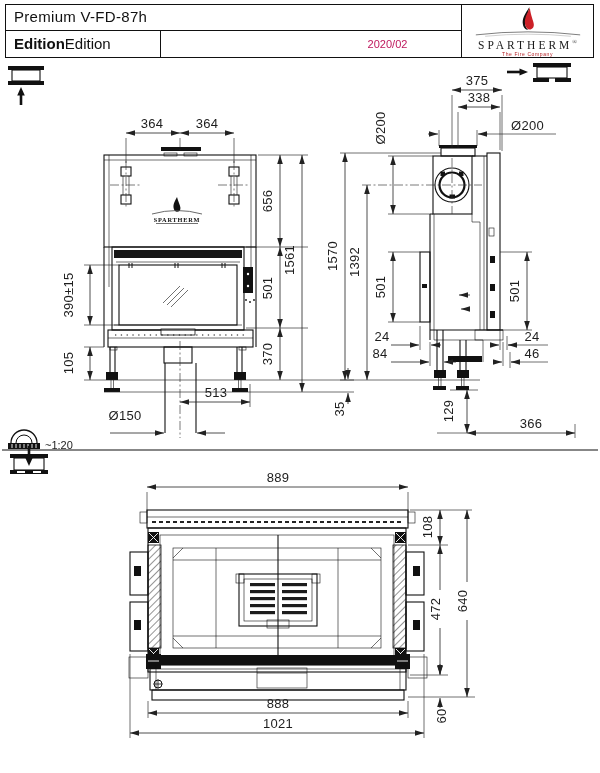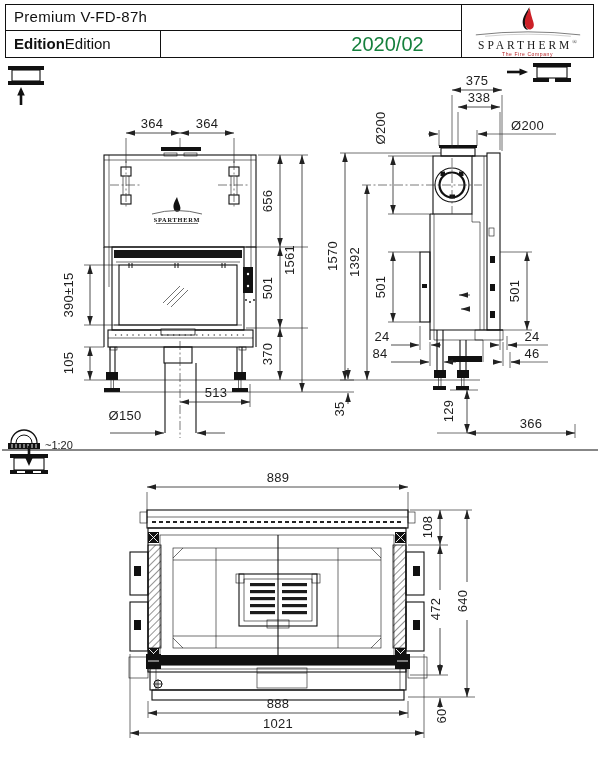--- a/index.html
+++ b/index.html
@@ -6,21 +6,21 @@
   body{width:600px;height:773px;position:relative;font-family:"Liberation Sans",sans-serif;}
   
   .tblock{position:absolute;left:5px;top:4px;width:589px;height:54px;border:1.6px solid #111;
           display:grid;grid-template-columns:155px 153px 148px 1fr;grid-template-rows:26px 1fr;background:#fff;box-sizing:border-box;}
   .tb-model{grid-area:1/1/2/4;border-bottom:1.4px solid #111;border-right:1.4px solid #111;
             font-size:15px;color:#111;padding:3px 0 0 8px;letter-spacing:.3px;}
   .tb-logo{grid-area:1/4/3/5;display:flex;flex-direction:column;align-items:center;justify-content:flex-start;padding-top:1px;overflow:hidden;}
   .tb-ed{grid-area:2/1/3/2;border-right:1.4px solid #111;font-size:15px;color:#111;padding:4px 0 0 8px;}
   .tb-ed b{font-weight:700;}
   .tb-rla{grid-area:2/2/3/3;border-right:1.4px solid #111;font-size:15px;color:#111;display:flex;align-items:center;justify-content:center;}
-  .tb-date{grid-area:2/3/3/4;border-right:1.4px solid #111;font-size:20px;color:#15803d;display:flex;align-items:center;justify-content:center;}
+  .tb-date{grid-area:2/3/3/4;border-right:1.4px solid #111;font-size:11px;color:#be185d;display:flex;align-items:center;justify-content:center;}
   .brandline{font-family:"Liberation Serif",serif;font-size:11.5px;letter-spacing:3px;color:#1a1a1a;line-height:1;margin-top:1px;white-space:nowrap;}
   .brandline sup{font-size:6px;letter-spacing:0;}
   .tagline{font-size:5px;color:#b52025;letter-spacing:.6px;line-height:1;margin-top:1px;}
   
   svg.sheet{position:absolute;left:0;top:0;}
   .obj{stroke:#111;stroke-width:1.1;fill:none;}
   .thn{stroke:#111;stroke-width:.6;fill:none;}
   .blk{fill:#111;stroke:none;}
   .dim{stroke:#222;stroke-width:.8;fill:none;}
   .ext{stroke:#222;stroke-width:.65;fill:none;}

